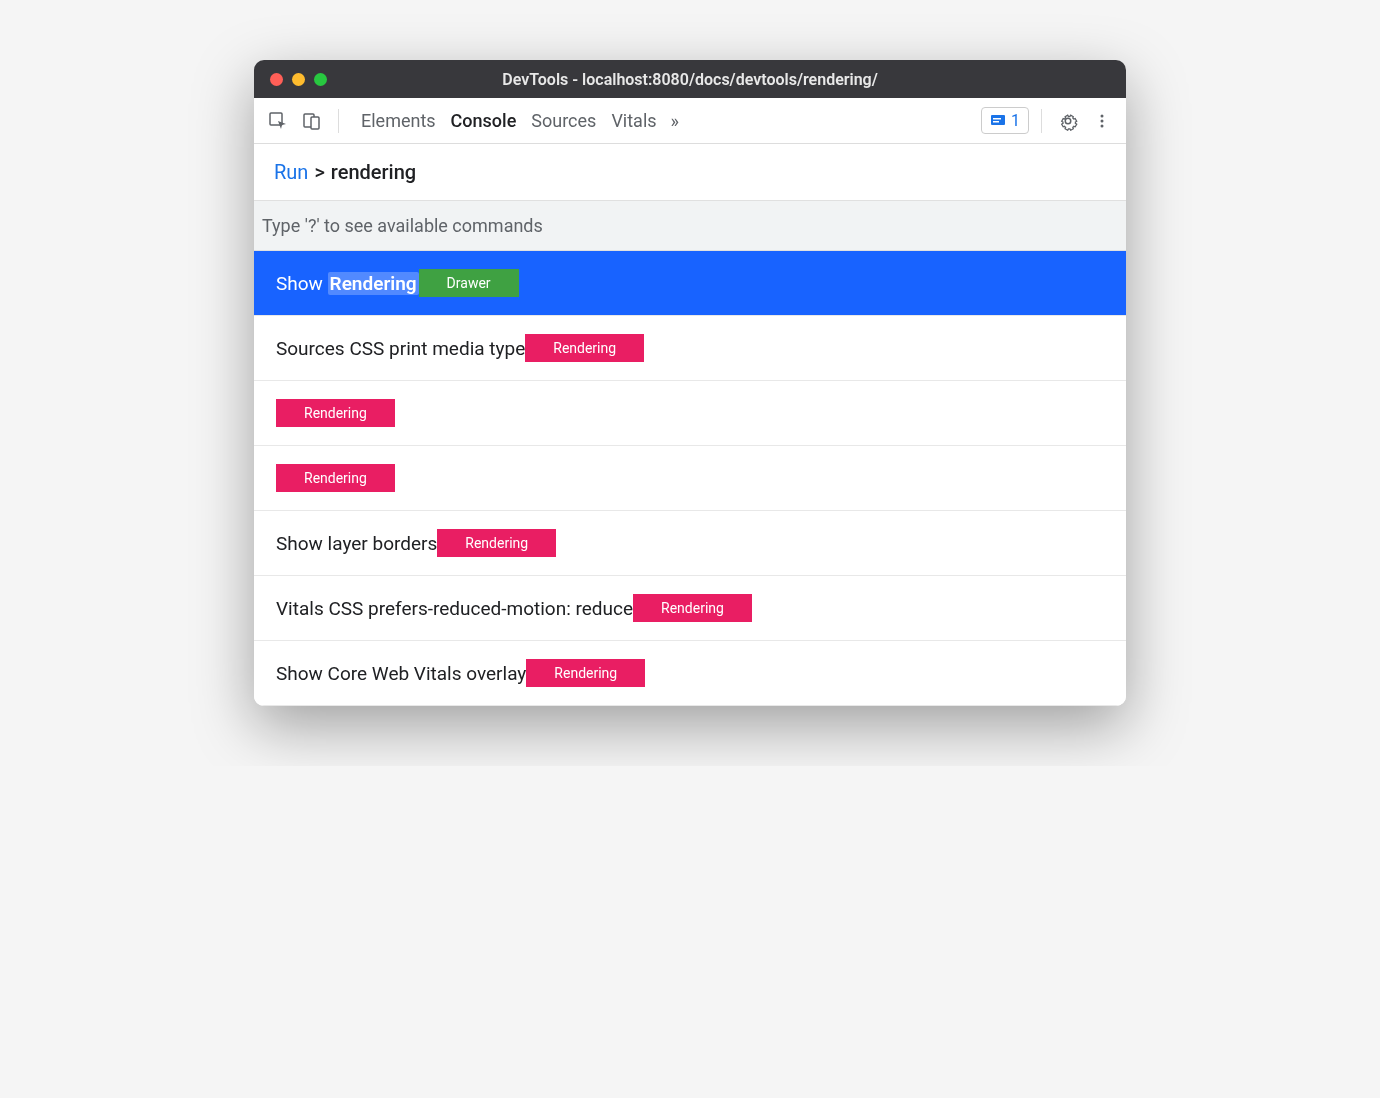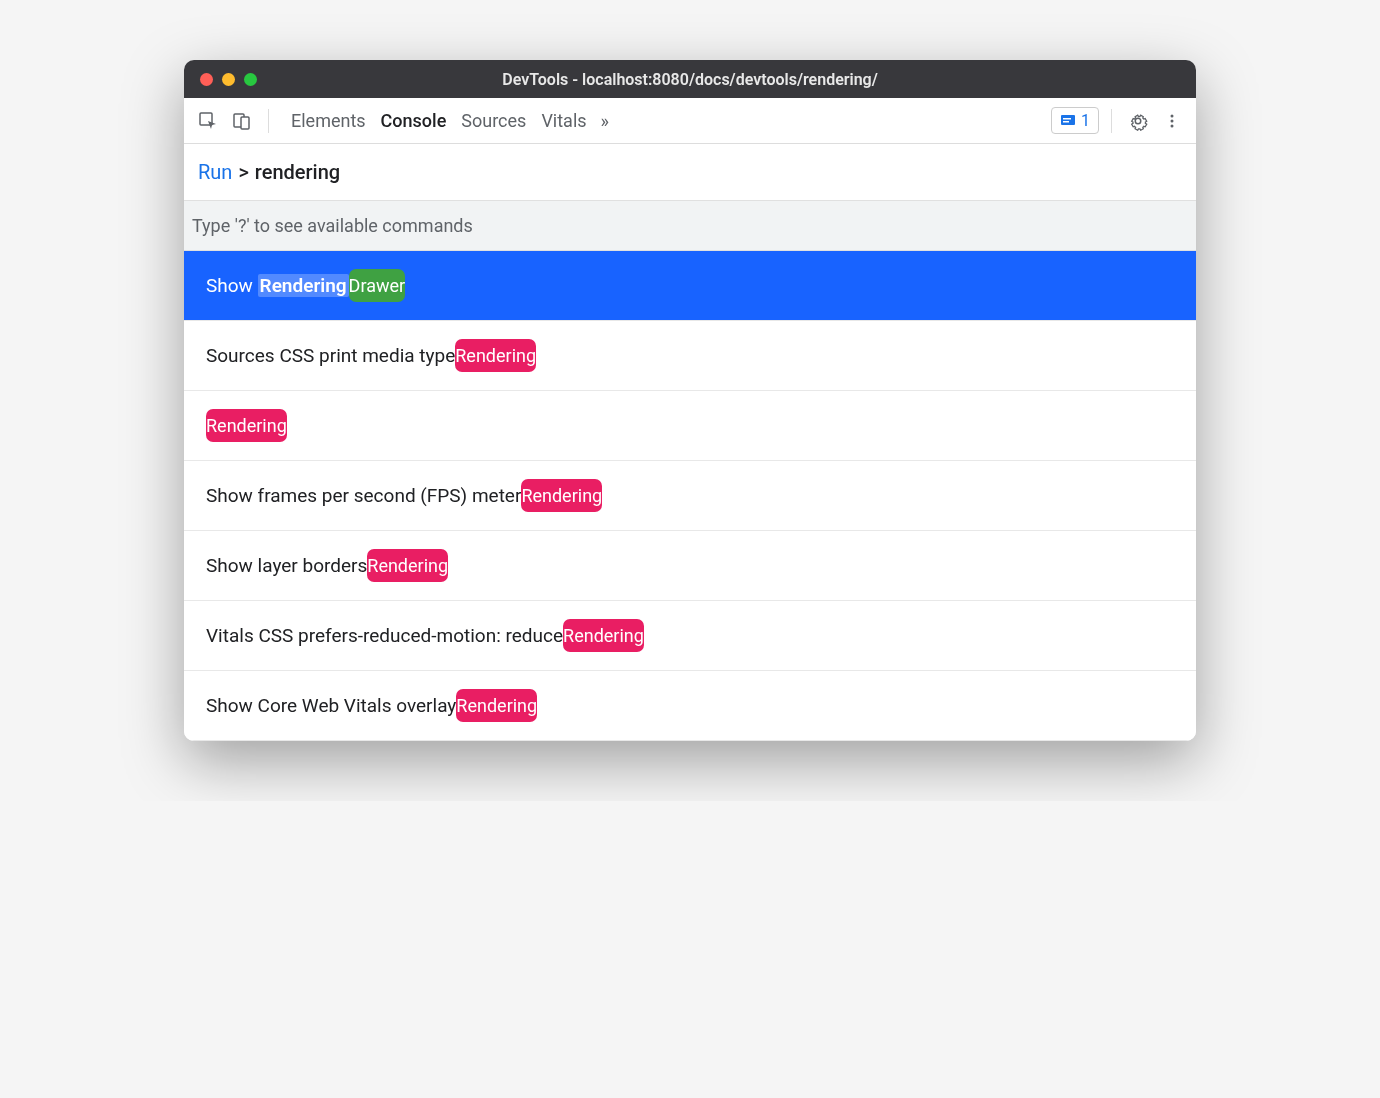--- a/index.html
+++ b/index.html
@@ -5,21 +5,21 @@
     * { margin: 0; padding: 0; box-sizing: border-box; }
     body {
       font-family: -apple-system, BlinkMacSystemFont, "Segoe UI", Roboto, sans-serif;
       background: #f5f5f5;
       padding: 60px;
       display: flex;
       justify-content: center;
       align-items: flex-start;
     }
     .window {
-      width: 1012px;
+      width: 872px;
       background: #fff;
       border-radius: 10px;
       box-shadow: 0 20px 60px rgba(0,0,0,0.35);
       overflow: hidden;
     }
     .titlebar {
       background: #38383c;
       height: 38px;
       display: flex;
       align-items: center;
@@ -104,21 +104,21 @@
       cursor: pointer;
       padding: 0 8px;
     }
     
     .command-area {
       background: #fff;
     }
     .command-input-row {
       display: flex;
       align-items: center;
-      padding: 16px 14px;
+      padding: 16px 20px;
       gap: 6px;
     }
     .run-label {
       color: #1a73e8;
       font-size: 20px;
     }
     .input-prefix {
       color: #202124;
       font-size: 20px;
       font-weight: 500;
@@ -165,23 +165,23 @@
     }
     .result-match {
       font-weight: 600;
     }
     .result-row.selected .result-match {
       background: rgba(255,255,255,0.25);
       border-radius: 2px;
       padding: 0 2px;
     }
     .badge {
-      padding: 6px 0;
-      border-radius: 7px;
-      font-size: 18px;
+      padding: 6px 28px;
+      border-radius: 0;
+      font-size: 14px;
       color: #fff;
     }
     .badge-drawer { background: #3fa142; }
     .badge-rendering { background: #e91e63; }
     
     svg { display: block; }
   </style>
 </head>
 <body>
 
@@ -255,21 +255,20 @@
           <span class="badge badge-drawer">Drawer</span>
         </div>
         <div class="result-row">
           <span class="result-label"><span>Sources CSS print media type</span></span>
           <span class="badge badge-rendering">Rendering</span>
         </div>
         <div class="result-row">
           <span class="badge badge-rendering">Rendering</span>
         </div>
         <div class="result-row">
-          <span class="result-label"><span>Show frames per second (FPS) meter</span></span>
           <span class="badge badge-rendering">Rendering</span>
         </div>
         <div class="result-row">
           <span class="result-label"><span>Show layer borders</span></span>
           <span class="badge badge-rendering">Rendering</span>
         </div>
         <div class="result-row">
           <span class="result-label"><span>Vitals CSS prefers-reduced-motion: reduce</span></span>
           <span class="badge badge-rendering">Rendering</span>
         </div>

